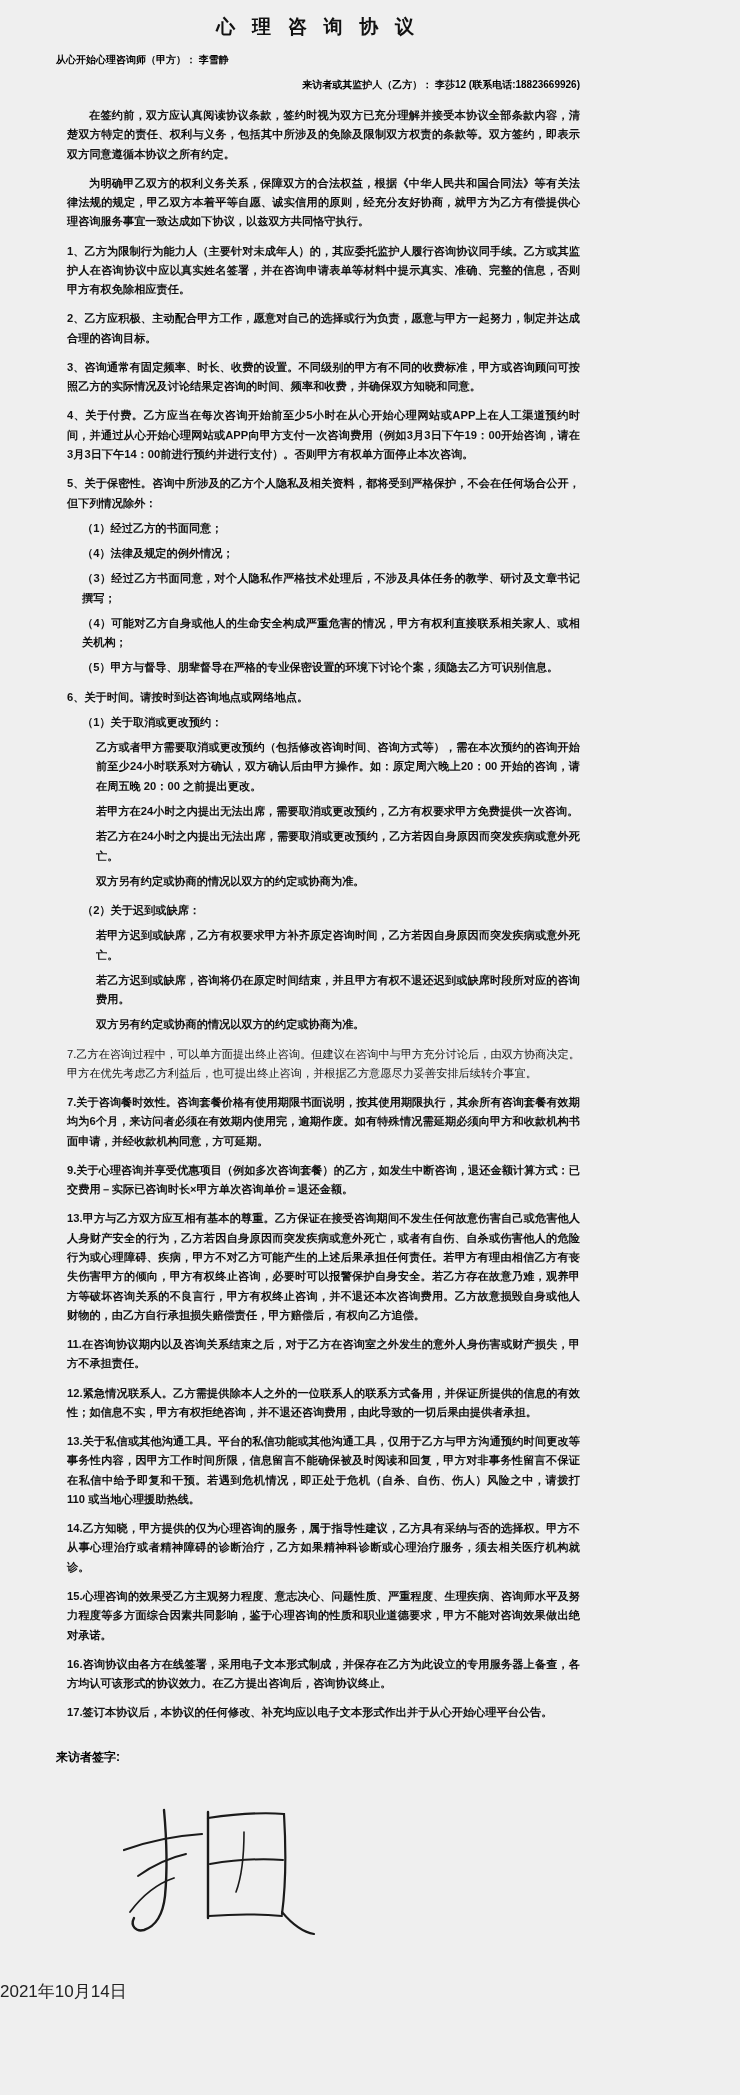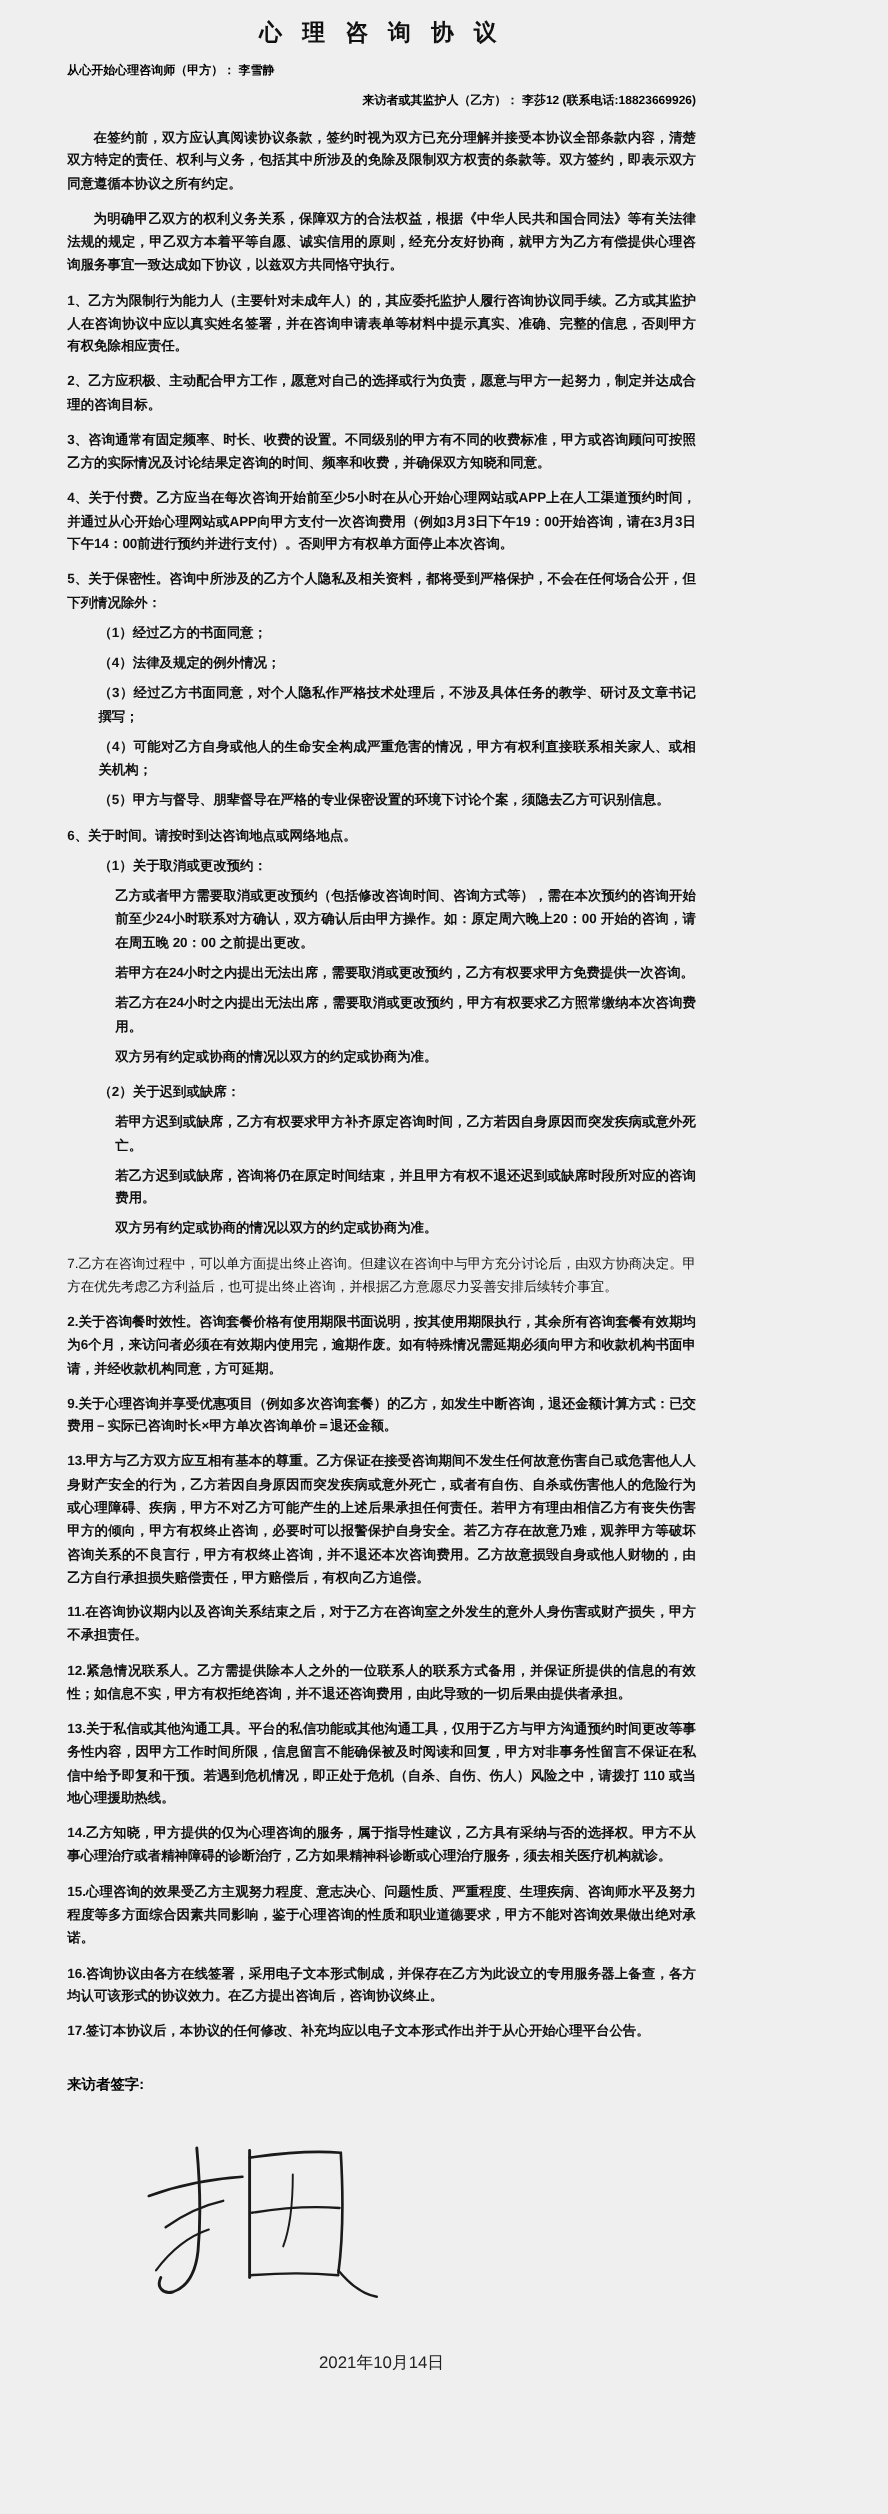--- a/index.html
+++ b/index.html
@@ -37,21 +37,21 @@
     font-weight: bold;
     color: #000;
     margin: 0 0 10px 0;
     line-height: 1.5;
   }
   .party-line.second { margin-bottom: 14px; text-align: right; }
   p.para {
     font-size: 11.2px;
     color: #111;
     line-height: 1.72;
-    margin: 0 0 10px 0;
+    margin: 0 0 10px 11px;
     text-align: justify;
     font-weight: bold;
   }
   p.para.light {
     font-weight: normal;
   }
   p.indent {
     text-indent: 22px;
   }
   p.sub {
@@ -73,22 +73,21 @@
   .signature-area {
     height: 210px;
     position: relative;
   }
   .signature-svg {
     position: absolute;
     left: 60px;
     top: 26px;
   }
   .doc-date {
-    text-align: center;
-    font-size: 14px;
+    font-size: 17px;
     color: #222;
     padding-top: 4px;
     padding-bottom: 10px;
   }
 </style>
 </head>
 <body>
 
 <div class="page">
 
@@ -108,28 +107,28 @@
     <p class="para tight">5、关于保密性。咨询中所涉及的乙方个人隐私及相关资料，都将受到严格保护，不会在任何场合公开，但下列情况除外：</p>
     <p class="para sub tight">（1）经过乙方的书面同意；</p>
     <p class="para sub tight">（4）法律及规定的例外情况；</p>
     <p class="para sub tight">（3）经过乙方书面同意，对个人隐私作严格技术处理后，不涉及具体任务的教学、研讨及文章书记撰写；</p>
     <p class="para sub tight">（4）可能对乙方自身或他人的生命安全构成严重危害的情况，甲方有权利直接联系相关家人、或相关机构；</p>
     <p class="para sub">（5）甲方与督导、朋辈督导在严格的专业保密设置的环境下讨论个案，须隐去乙方可识别信息。</p>
     <p class="para tight">6、关于时间。请按时到达咨询地点或网络地点。</p>
     <p class="para sub tight">（1）关于取消或更改预约：</p>
     <p class="para sub2 tight">乙方或者甲方需要取消或更改预约（包括修改咨询时间、咨询方式等），需在本次预约的咨询开始前至少24小时联系对方确认，双方确认后由甲方操作。如：原定周六晚上20：00 开始的咨询，请在周五晚 20：00 之前提出更改。</p>
     <p class="para sub2 tight">若甲方在24小时之内提出无法出席，需要取消或更改预约，乙方有权要求甲方免费提供一次咨询。</p>
-    <p class="para sub2 tight">若乙方在24小时之内提出无法出席，需要取消或更改预约，甲方有权要求乙方照常缴纳本次咨询费用。</p>
+    <p class="para sub2 tight">若乙方在24小时之内提出无法出席，需要取消或更改预约，乙方若因自身原因而突发疾病或意外死亡。</p>
     <p class="para sub2">双方另有约定或协商的情况以双方的约定或协商为准。</p>
     <p class="para sub tight">（2）关于迟到或缺席：</p>
     <p class="para sub2 tight">若甲方迟到或缺席，乙方有权要求甲方补齐原定咨询时间，乙方若因自身原因而突发疾病或意外死亡。</p>
     <p class="para sub2 tight">若乙方迟到或缺席，咨询将仍在原定时间结束，并且甲方有权不退还迟到或缺席时段所对应的咨询费用。</p>
     <p class="para sub2">双方另有约定或协商的情况以双方的约定或协商为准。</p>
     <p class="para light">7.乙方在咨询过程中，可以单方面提出终止咨询。但建议在咨询中与甲方充分讨论后，由双方协商决定。甲方在优先考虑乙方利益后，也可提出终止咨询，并根据乙方意愿尽力妥善安排后续转介事宜。</p>
-    <p class="para">2.关于咨询餐时效性。咨询套餐价格有使用期限书面说明，按其使用期限执行，其余所有咨询套餐有效期均为6个月，来访问者必须在有效期内使用完，逾期作废。如有特殊情况需延期必须向甲方和收款机构书面申请，并经收款机构同意，方可延期。</p>
+    <p class="para">7.关于咨询餐时效性。咨询套餐价格有使用期限书面说明，按其使用期限执行，其余所有咨询套餐有效期均为6个月，来访问者必须在有效期内使用完，逾期作废。如有特殊情况需延期必须向甲方和收款机构书面申请，并经收款机构同意，方可延期。</p>
     <p class="para">9.关于心理咨询并享受优惠项目（例如多次咨询套餐）的乙方，如发生中断咨询，退还金额计算方式：已交费用－实际已咨询时长×甲方单次咨询单价＝退还金额。</p>
     <p class="para">13.甲方与乙方双方应互相有基本的尊重。乙方保证在接受咨询期间不发生任何故意伤害自己或危害他人人身财产安全的行为，乙方若因自身原因而突发疾病或意外死亡，或者有自伤、自杀或伤害他人的危险行为或心理障碍、疾病，甲方不对乙方可能产生的上述后果承担任何责任。若甲方有理由相信乙方有丧失伤害甲方的倾向，甲方有权终止咨询，必要时可以报警保护自身安全。若乙方存在故意乃难，观养甲方等破坏咨询关系的不良言行，甲方有权终止咨询，并不退还本次咨询费用。乙方故意损毁自身或他人财物的，由乙方自行承担损失赔偿责任，甲方赔偿后，有权向乙方追偿。</p>
     <p class="para">11.在咨询协议期内以及咨询关系结束之后，对于乙方在咨询室之外发生的意外人身伤害或财产损失，甲方不承担责任。</p>
     <p class="para">12.紧急情况联系人。乙方需提供除本人之外的一位联系人的联系方式备用，并保证所提供的信息的有效性；如信息不实，甲方有权拒绝咨询，并不退还咨询费用，由此导致的一切后果由提供者承担。</p>
     <p class="para">13.关于私信或其他沟通工具。平台的私信功能或其他沟通工具，仅用于乙方与甲方沟通预约时间更改等事务性内容，因甲方工作时间所限，信息留言不能确保被及时阅读和回复，甲方对非事务性留言不保证在私信中给予即复和干预。若遇到危机情况，即正处于危机（自杀、自伤、伤人）风险之中，请拨打 110 或当地心理援助热线。</p>
     <p class="para">14.乙方知晓，甲方提供的仅为心理咨询的服务，属于指导性建议，乙方具有采纳与否的选择权。甲方不从事心理治疗或者精神障碍的诊断治疗，乙方如果精神科诊断或心理治疗服务，须去相关医疗机构就诊。</p>
     <p class="para">15.心理咨询的效果受乙方主观努力程度、意志决心、问题性质、严重程度、生理疾病、咨询师水平及努力程度等多方面综合因素共同影响，鉴于心理咨询的性质和职业道德要求，甲方不能对咨询效果做出绝对承诺。</p>
     <p class="para">16.咨询协议由各方在线签署，采用电子文本形式制成，并保存在乙方为此设立的专用服务器上备查，各方均认可该形式的协议效力。在乙方提出咨询后，咨询协议终止。</p>
     <p class="para">17.签订本协议后，本协议的任何修改、补充均应以电子文本形式作出并于从心开始心理平台公告。</p>
 

